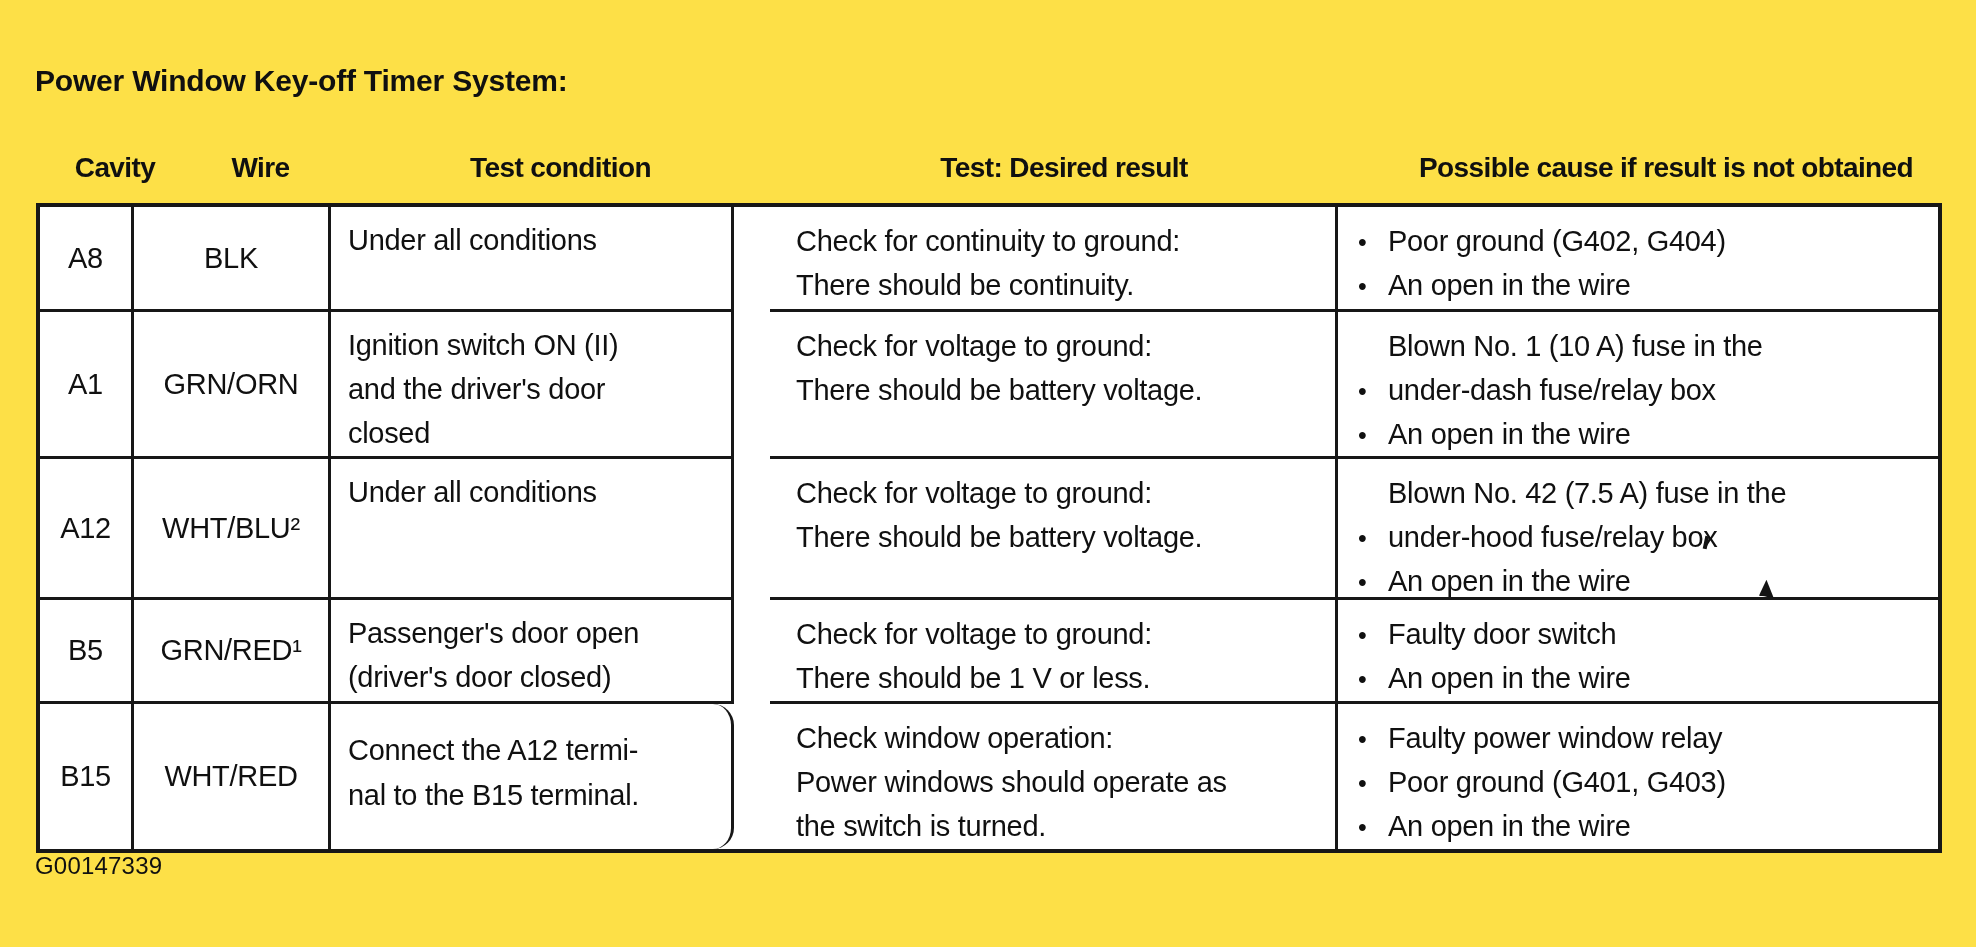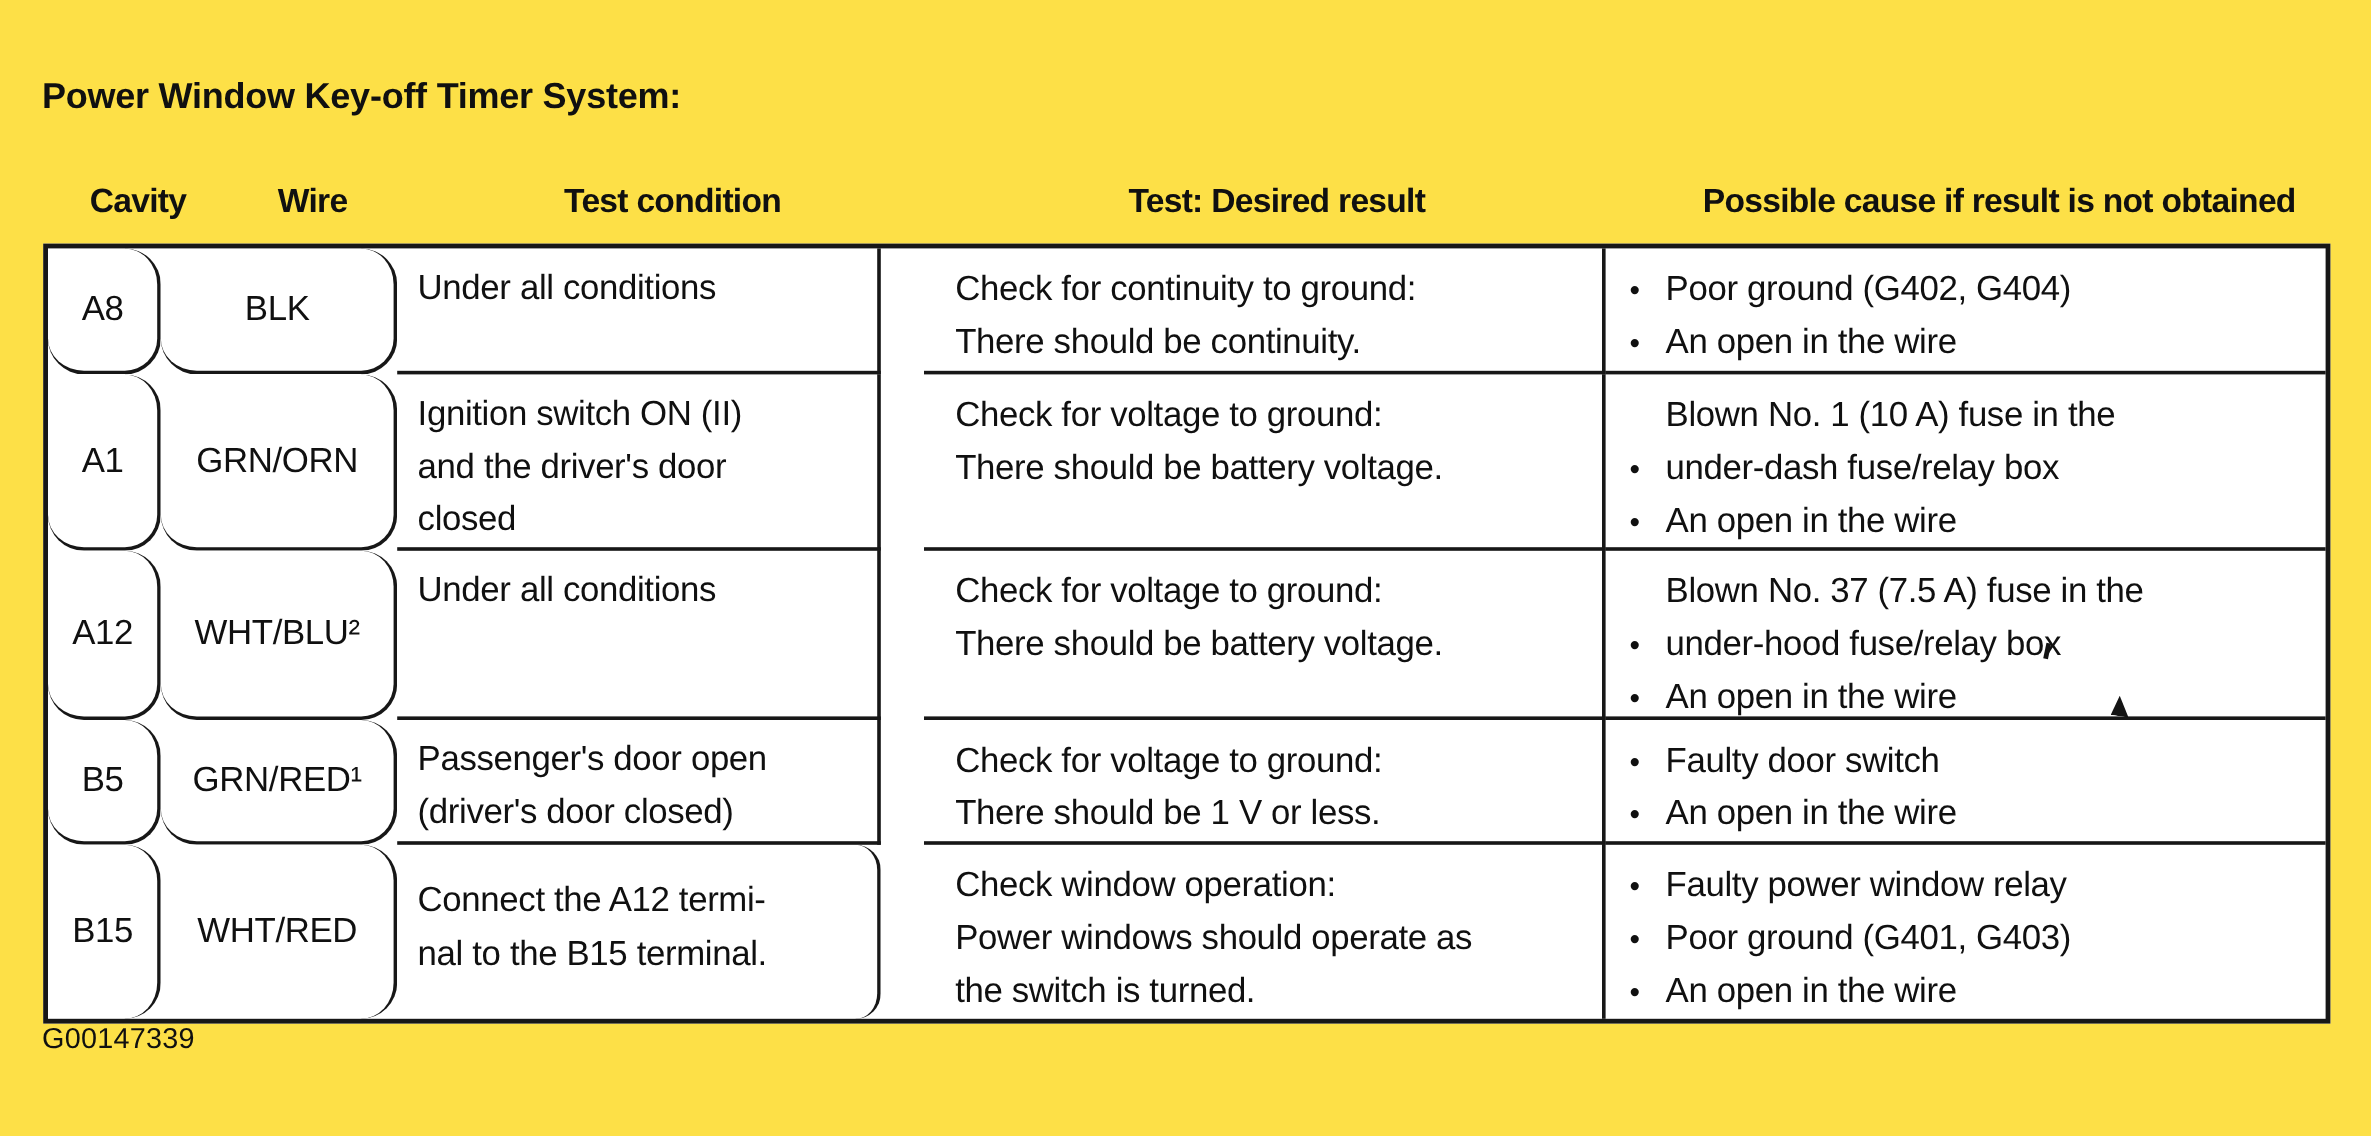--- a/index.html
+++ b/index.html
@@ -46,21 +46,20 @@
     border-bottom: 3px solid #171717;
     font-size: 29px; line-height: 1.52; letter-spacing: -0.3px;
     overflow: hidden;
   }
   .cell.last-col { border-right: none; }
   .cell.last-row { border-bottom: none; }
 
   .c-center {
     display: flex; align-items: center; justify-content: center;
     text-align: center;
-    border-radius: 30px;
   }
   .c-cond   { padding: 11px 10px 0 17px; white-space: pre-line; }
   .c-middle { display: flex; align-items: center; padding-top: 0; padding-bottom: 8px; border-radius: 21px; }
   .c-result { padding: 12px 10px 0 26px; white-space: pre-line; margin-left: 36px; }
   .c-causes { padding: 12px 6px 0 20px; }
 
   .cause { display: flex; align-items: flex-end; }
   .cause .bullet { flex: 0 0 30px; width: 30px; }
   .cause .bullet::before { content: "\2022"; font-size: 25px; }
   .cause .cause-text { flex: 1; white-space: pre-line; }
@@ -134,21 +133,21 @@
     </div>
 
     <div class="cell c-center">A12</div>
     <div class="cell c-center">WHT/BLU²</div>
     <div class="cell c-cond">Under all conditions</div>
     <div class="cell c-result">Check for voltage to ground:
 There should be battery voltage.</div>
     <div class="cell c-causes last-col">
       <div class="cause">
           <span class="bullet"></span>
-          <span class="cause-text">Blown No. 37 (7.5 A) fuse in the
+          <span class="cause-text">Blown No. 42 (7.5 A) fuse in the
 under-hood fuse/relay box</span>
         </div>
       <div class="cause">
           <span class="bullet"></span>
           <span class="cause-text">An open in the wire</span>
         </div>
     </div>
 
     <div class="cell c-center">B5</div>
     <div class="cell c-center">GRN/RED¹</div>

